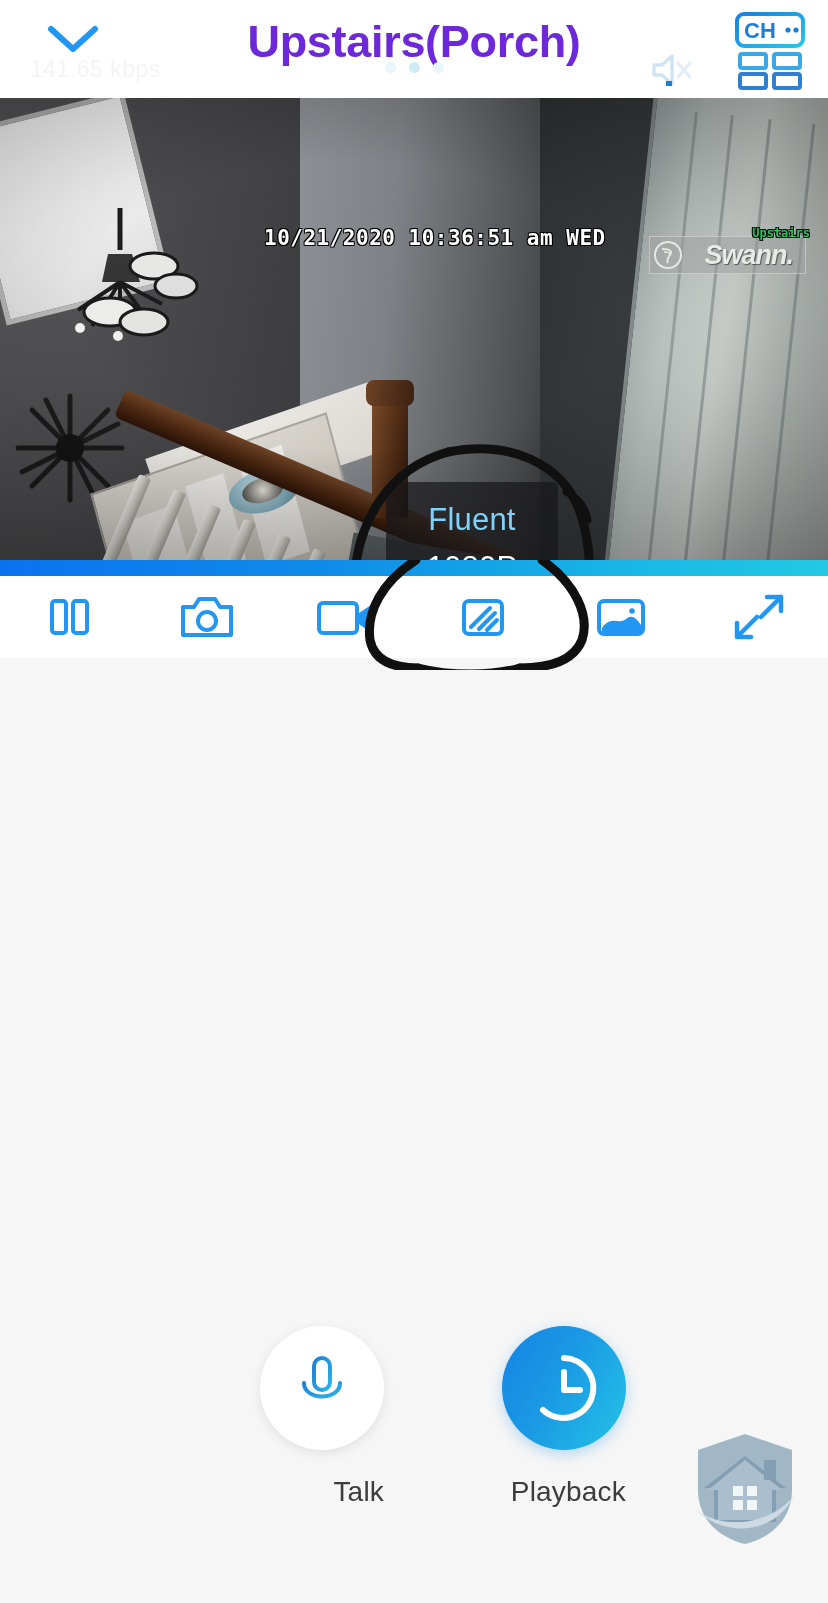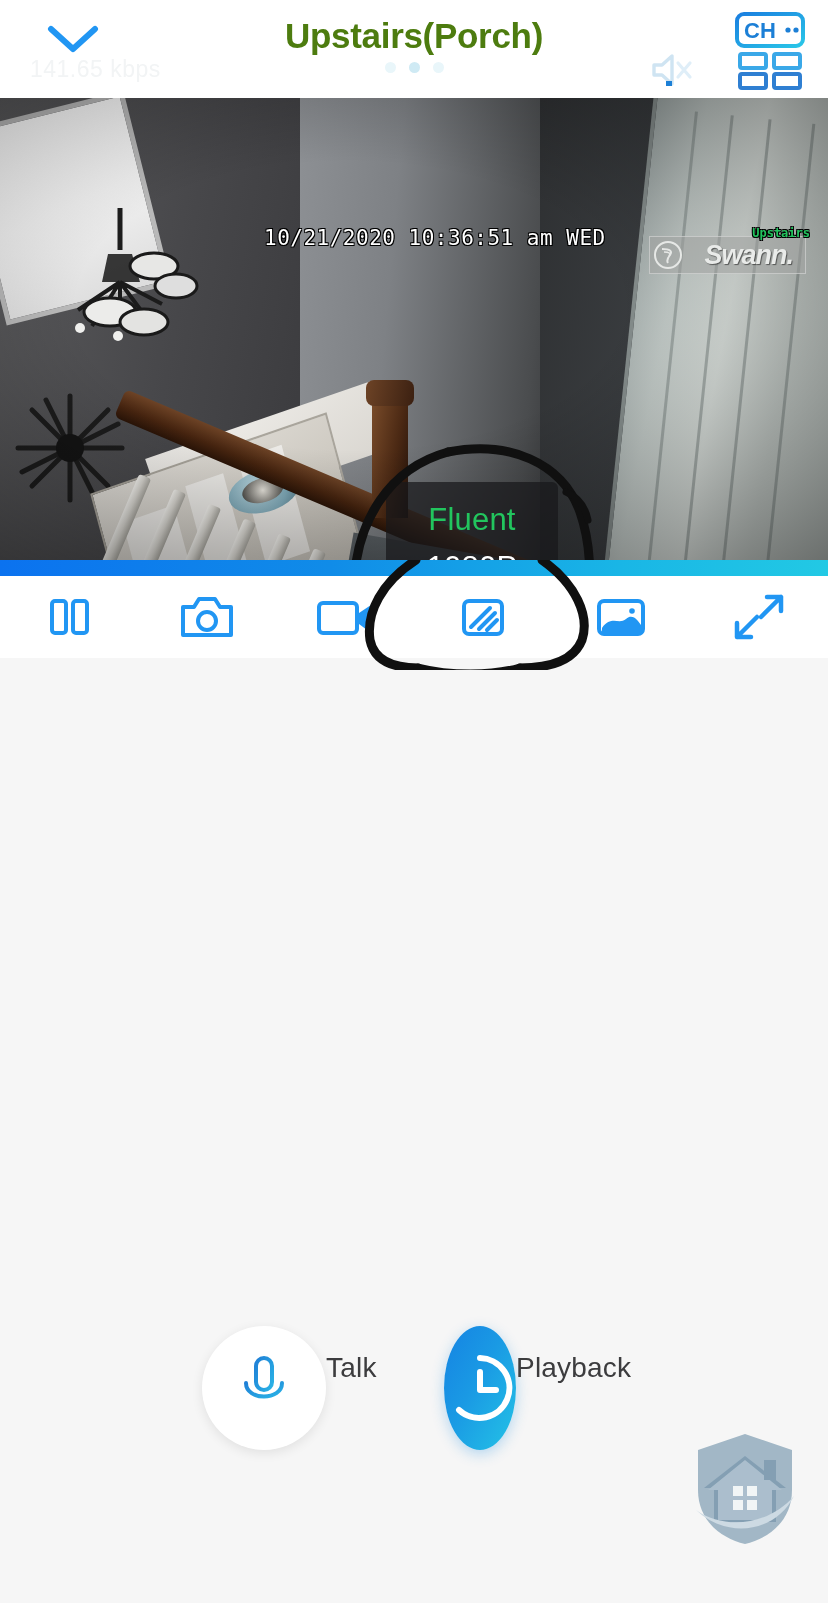--- a/index.html
+++ b/index.html
@@ -52,23 +52,23 @@
     color: #f2f4f5;
     white-space: nowrap;
     font-family: "Liberation Sans", sans-serif;
   }
   .hdr-title {
     position: absolute;
     left: 0;
     top: 16px;
     width: 828px;
     text-align: center;
-    font-size: 35px;
+    font-size: 45px;
     font-weight: bold;
-    color: #4d7c0f;
+    color: #6d28d9;
     letter-spacing: -0.3px;
   }
   .hdr-dots {
     position: absolute;
     left: 0;
     top: 62px;
     width: 828px;
     display: flex;
     justify-content: center;
     gap: 13px;
@@ -205,21 +205,21 @@
     position: absolute; inset: 0;
     background: radial-gradient(ellipse at 42% 45%, rgba(0,0,0,0) 40%, rgba(0,0,0,0.45) 100%);
   }
 
   .video-timestamp {
     position: absolute;
     left: 264px;
     top: 128px;
     font-family: "DejaVu Sans Mono", monospace;
     font-size: 21px;
-    font-weight: normal;
+    font-weight: bold;
     color: #ffffff;
     letter-spacing: 0.5px;
     text-shadow: 1px 1px 0 #000, -1px -1px 0 #000, 1px -1px 0 #000, -1px 1px 0 #000;
     white-space: nowrap;
   }
   .video-camlabel {
     position: absolute;
     right: 18px;
     top: 128px;
     font-family: "DejaVu Sans Mono", monospace;
@@ -268,21 +268,21 @@
     padding: 14px 0 16px;
     z-index: 6;
     text-align: center;
   }
   .quality-popup .qopt {
     font-size: 31px;
     line-height: 48px;
     color: #ffffff;
     letter-spacing: 0.2px;
   }
-  .quality-popup .qopt.selected { color: #22c55e; }
+  .quality-popup .qopt.selected { color: #7dd3fc; }
   .quality-popup::after {
     content: "";
     position: absolute;
     left: 50%;
     bottom: -16px;
     margin-left: -13px;
     border-left: 13px solid transparent;
     border-right: 13px solid transparent;
     border-top: 17px solid rgba(24,24,26,0.72);
   }
@@ -338,21 +338,22 @@
     left: 0;
     top: 8px;
     width: 828px;
     display: flex;
     justify-content: center;
     gap: 60px;
   }
   .ctrl {
     width: 182px;
     display: flex;
-    align-items: flex-start;
+    flex-direction: column;
+    align-items: flex-end;
   }
   .ctrl-circle {
     width: 124px;
     height: 124px;
     border-radius: 50%;
     background: #ffffff;
     box-shadow: 0 3px 12px rgba(0,0,0,0.09);
     display: flex;
     align-items: center;
     justify-content: center;

